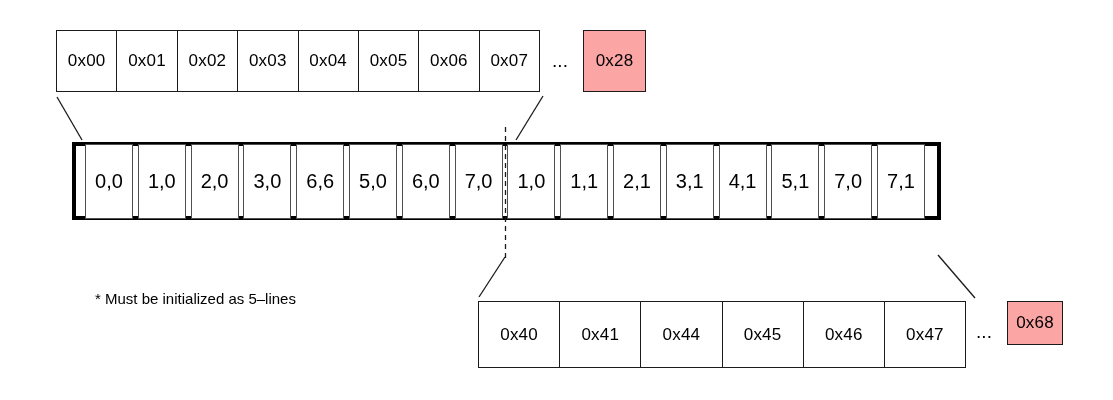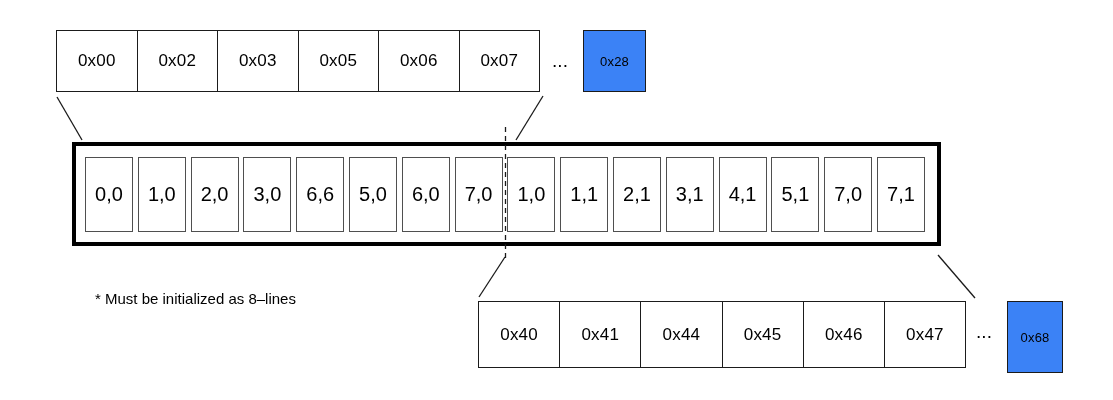--- a/index.html
+++ b/index.html
@@ -14,34 +14,34 @@
   .strip .acell{
     flex:1 1 0;display:flex;align-items:center;justify-content:center;
     border-left:1.7px solid #1b1b1b;font-size:17px;letter-spacing:0.2px;
   }
   .strip .acell:first-child{border-left:none;}
   .strip-top{left:56px;top:30px;width:484px;height:62px;}
   .strip-bottom{left:478px;top:301px;width:488px;height:67px;}
 
   .single-box{
     position:absolute;display:flex;align-items:center;justify-content:center;
-    border:1.7px solid #1b1b1b;background:#3b82f6;font-size:13px;letter-spacing:0.2px;
+    border:1.7px solid #1b1b1b;background:#fca5a5;font-size:17px;letter-spacing:0.2px;
   }
   .single-top{left:583px;top:30px;width:63px;height:62px;}
-  .single-bottom{left:1007px;top:301px;width:56px;height:72px;}
+  .single-bottom{left:1007px;top:301px;width:56px;height:44px;}
 
   .ellipsis{
     position:absolute;width:30px;text-align:center;font-size:19px;line-height:24px;
   }
   .ellipsis-top{left:545px;top:49px;}
   .ellipsis-bottom{left:969px;top:320px;}
 
   
   .bigbox{
-    position:absolute;left:72px;top:142px;width:869px;height:104px;
+    position:absolute;left:72px;top:142px;width:869px;height:78px;
     border:4px solid #000;background:#fff;
     display:flex;align-items:center;gap:4.8px;padding-left:9px;
   }
   .bigbox .bcell{
     flex:0 0 48px;width:48px;height:75px;
     border:1.5px solid #4f4f4f;background:#fff;
     display:flex;align-items:center;justify-content:center;
     font-size:20px;
   }
 
@@ -51,22 +51,24 @@
   
   .overlay{position:absolute;left:0;top:0;width:1113px;height:400px;pointer-events:none;}
 </style>
 </head>
 <body>
 
 <div class="canvas">
 
   <div class="strip strip-top">
       <div class="acell">0x00</div>
+      <div class="acell">0x01</div>
       <div class="acell">0x02</div>
       <div class="acell">0x03</div>
+      <div class="acell">0x04</div>
       <div class="acell">0x05</div>
       <div class="acell">0x06</div>
       <div class="acell">0x07</div>
     </div>
   <div class="ellipsis ellipsis-top">...</div>
   <div class="single-box single-top">0x28</div>
 
   <div class="bigbox">
       <div class="bcell">0,0</div>
       <div class="bcell">1,0</div>
@@ -79,21 +81,21 @@
       <div class="bcell">1,0</div>
       <div class="bcell">1,1</div>
       <div class="bcell">2,1</div>
       <div class="bcell">3,1</div>
       <div class="bcell">4,1</div>
       <div class="bcell">5,1</div>
       <div class="bcell">7,0</div>
       <div class="bcell">7,1</div>
     </div>
 
-  <div class="note">* Must be initialized as 8–lines</div>
+  <div class="note">* Must be initialized as 5–lines</div>
 
   <div class="strip strip-bottom">
       <div class="acell">0x40</div>
       <div class="acell">0x41</div>
       <div class="acell">0x44</div>
       <div class="acell">0x45</div>
       <div class="acell">0x46</div>
       <div class="acell">0x47</div>
     </div>
   <div class="ellipsis ellipsis-bottom">...</div>

